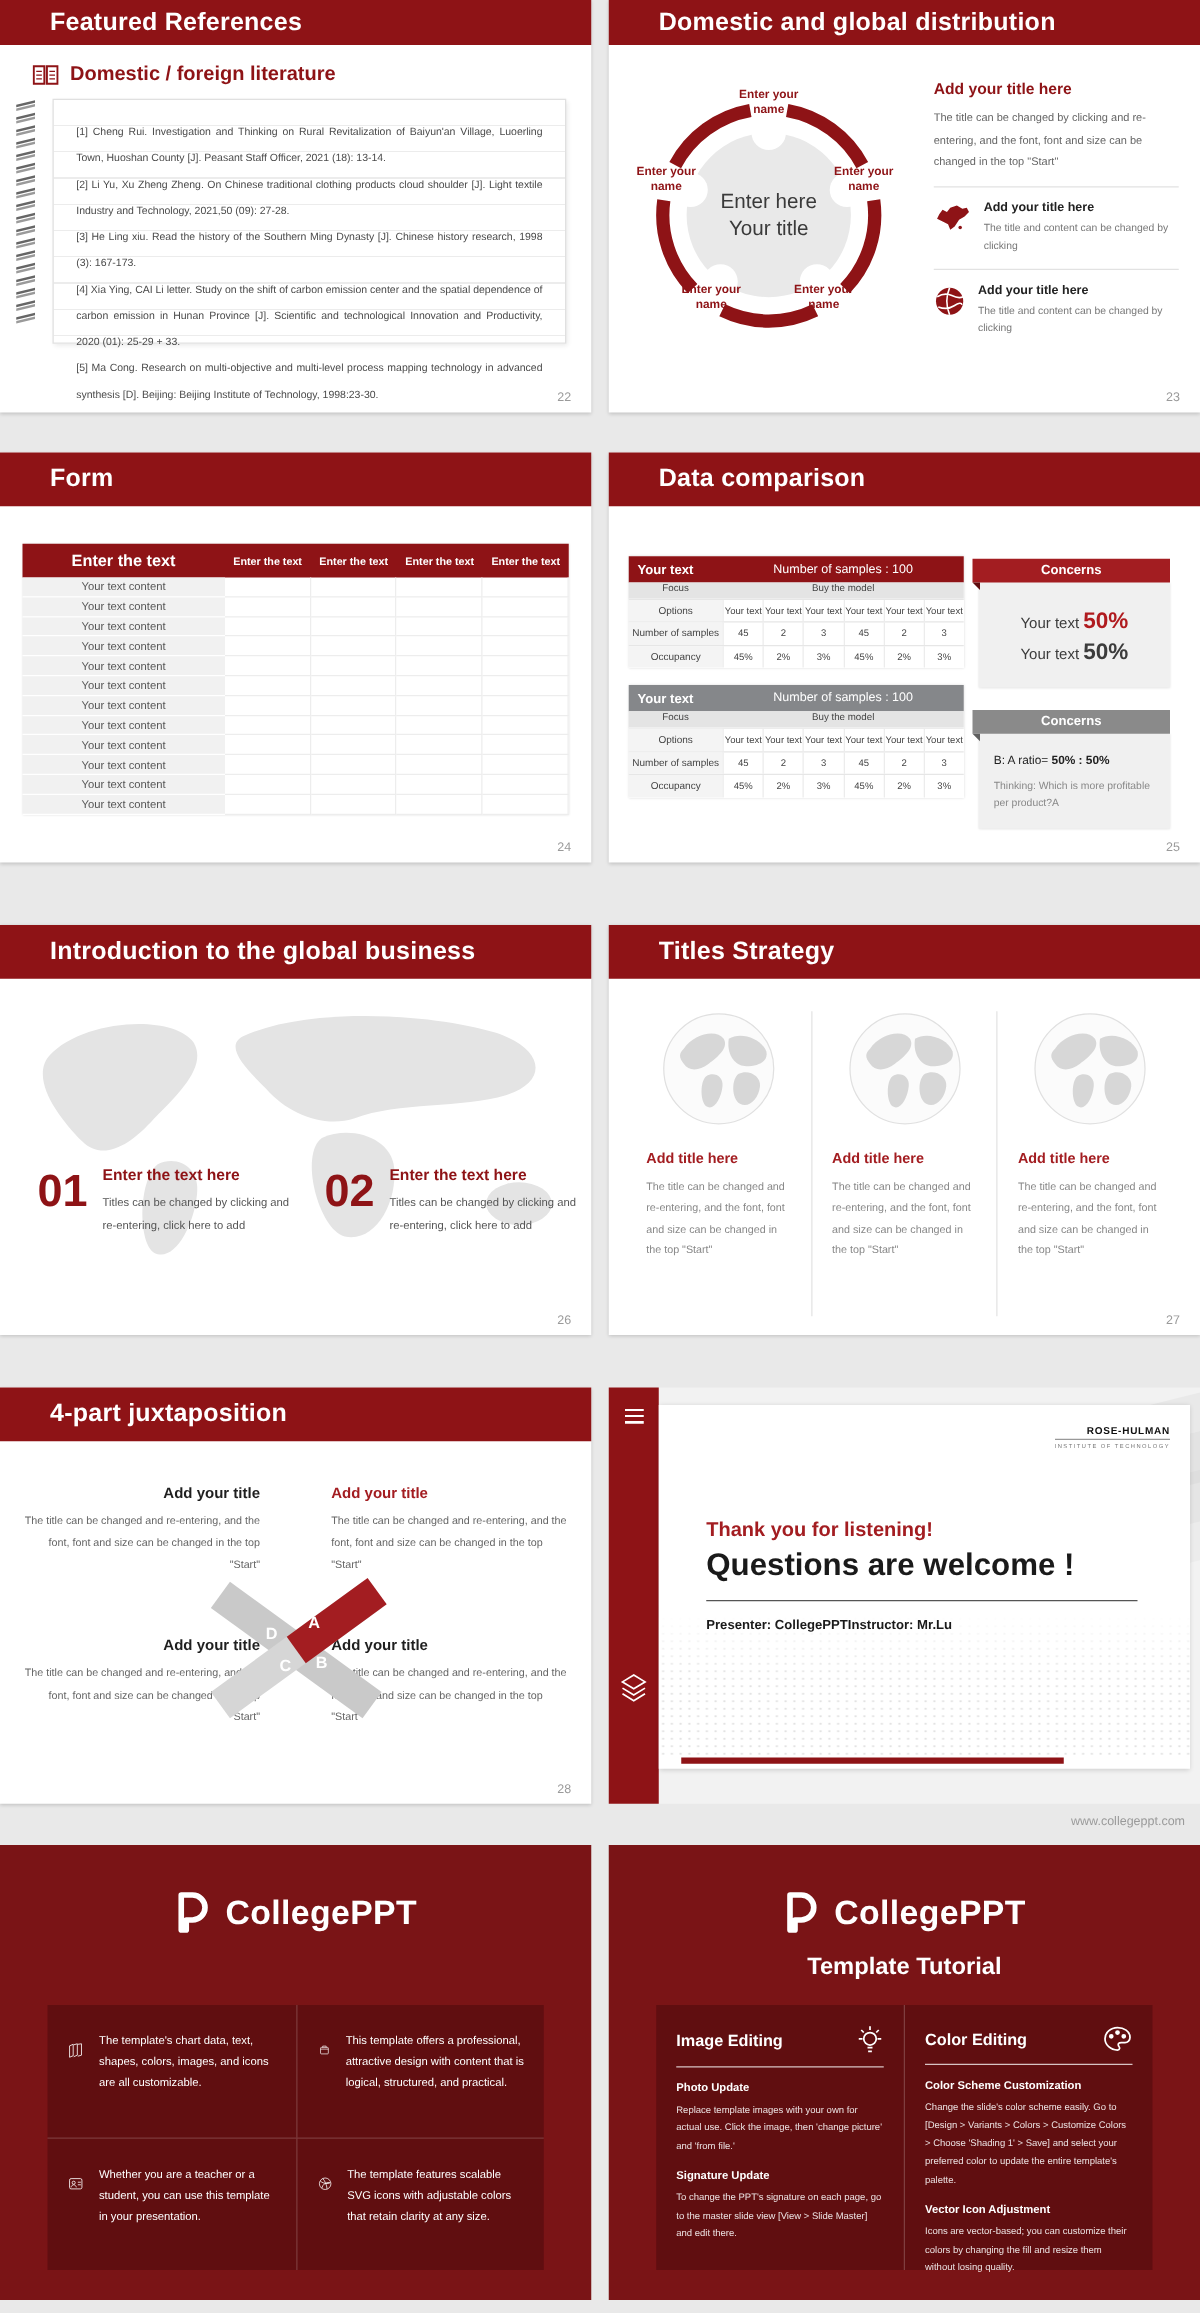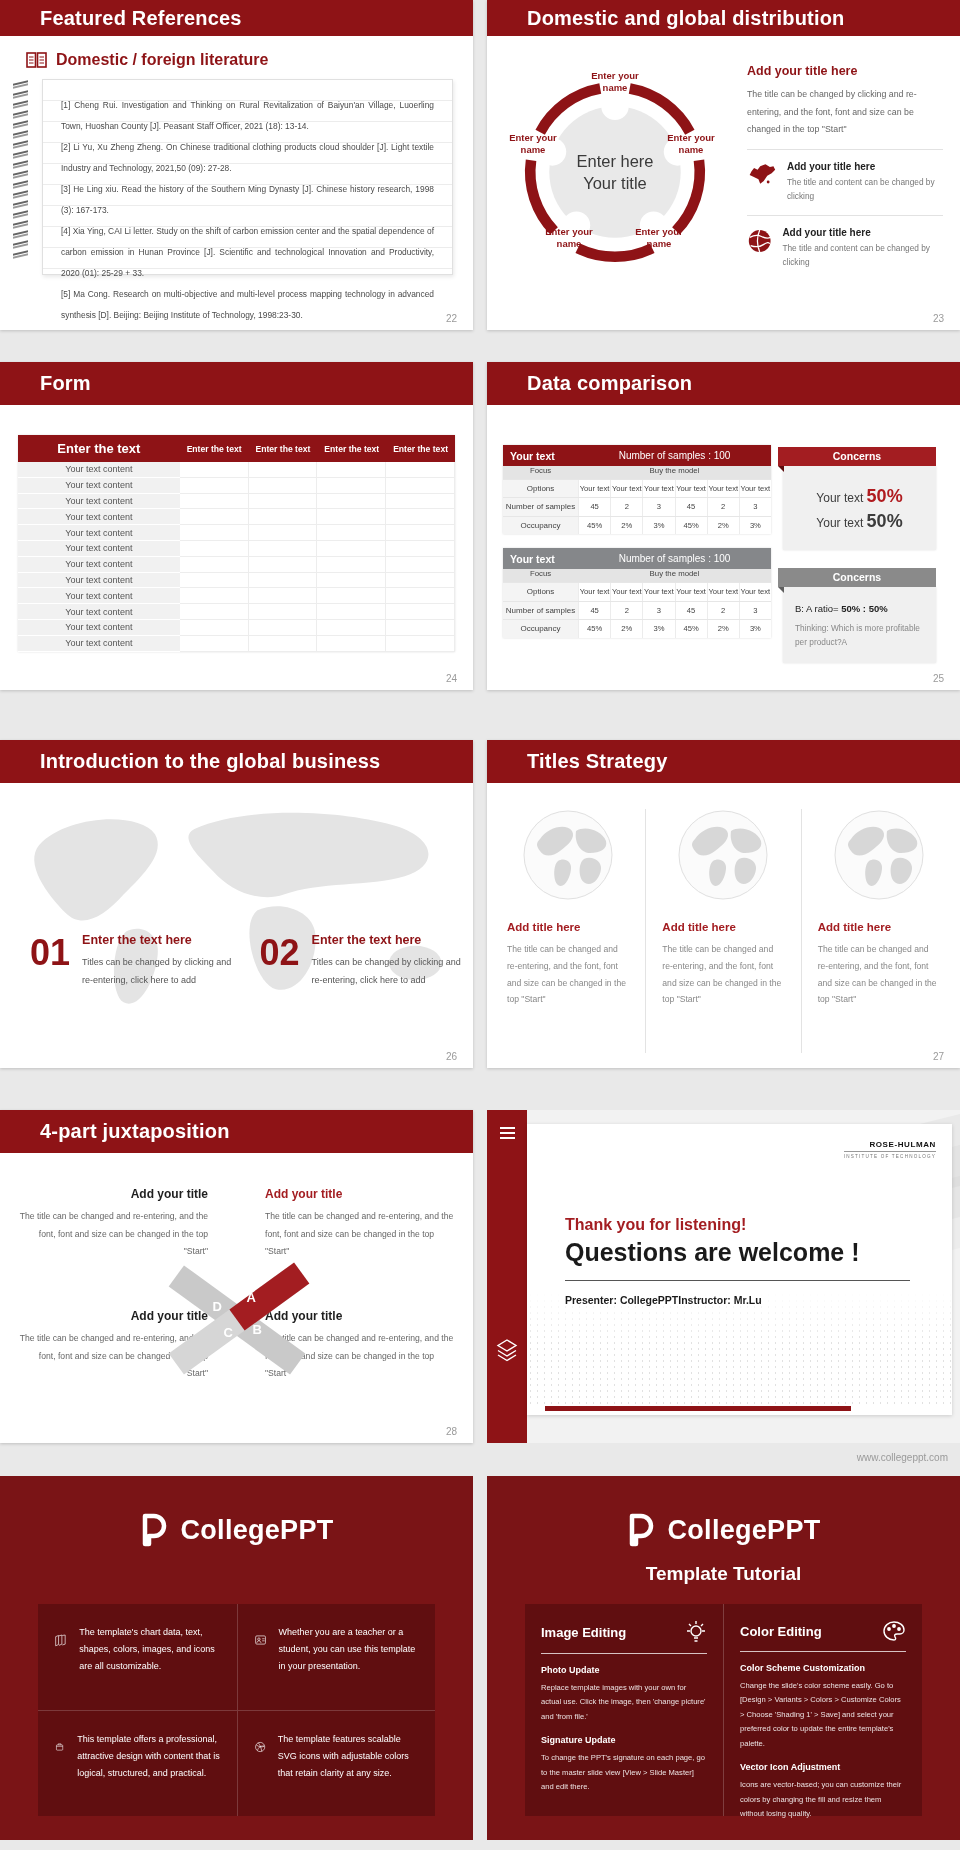--- a/index.html
+++ b/index.html
@@ -79,21 +79,21 @@
   
   .s26-body{position:relative;height:285px;overflow:hidden}
   .worldmap{position:absolute;left:0;top:10px}
   .s26-items{position:absolute;left:0;top:150px;width:100%;display:flex;gap:24px;padding:0 8px 0 30px}
   .s26-item{display:flex;gap:12px;width:210px}
   .s26-num{font-size:36px;font-weight:bold;color:var(--red);line-height:1;margin-top:2px}
   .s26-t{font-size:12.5px;font-weight:bold;color:var(--red);margin-bottom:7px}
   .s26-b{font-size:9px;color:#555;line-height:1.95}
 
   
-  .s27-cols{display:flex;padding:26px 4px 0;height:270px}
+  .s27-cols{display:flex;padding:26px 14px 0;height:270px}
   .s27-col{flex:1;padding:0 16px;border-right:1px solid #e3e3e3}
   .s27-col:last-child{border-right:none}
   .globe{display:block;margin:0 auto}
   .s27-t{font-size:11.5px;font-weight:bold;color:var(--red2);margin:20px 0 8px}
   .s27-b{font-size:8.6px;color:#888;line-height:1.95}
 
   
   .s28-body{position:relative;height:318px}
   .blk{position:absolute;width:192px}
   .blk .t{font-size:12px;font-weight:bold;margin-bottom:7px;color:#1f1f1f}
@@ -631,32 +631,32 @@
         <div class="gitem">
           <svg width="32" height="32" viewBox="0 0 32 32" fill="none" stroke="#fff" stroke-width="1.6">
               <path d="M4 8 l7 -3 v22 l-7 3 z"></path>
               <path d="M12 6 l7 -2 v22 l-7 3"></path>
               <path d="M20 5 l7 -1 v22 l-7 2"></path>
             </svg>
           <div class="txt">The template's chart data, text, shapes, colors, images, and icons are all customizable.</div>
         </div>
         <div class="gitem">
           <svg width="32" height="32" viewBox="0 0 32 32" fill="none" stroke="#fff" stroke-width="1.6">
+              <rect x="7" y="10" width="18" height="15" rx="2"></rect>
+              <path d="M7 14 h18 M12 10 v-3 h8 v3"></path>
+            </svg>
+          <div class="txt">This template offers a professional, attractive design with content that is logical, structured, and practical.</div>
+        </div>
+        <div class="gitem">
+          <svg width="32" height="32" viewBox="0 0 32 32" fill="none" stroke="#fff" stroke-width="1.6">
               <rect x="4" y="6" width="24" height="20" rx="3"></rect>
               <circle cx="12" cy="14" r="3"></circle>
               <path d="M7 23 c0-3 3-5 5-5 s5 2 5 5 M20 13 h6 M20 18 h6"></path>
             </svg>
           <div class="txt">Whether you are a teacher or a student, you can use this template in your presentation.</div>
-        </div>
-        <div class="gitem">
-          <svg width="32" height="32" viewBox="0 0 32 32" fill="none" stroke="#fff" stroke-width="1.6">
-              <rect x="7" y="10" width="18" height="15" rx="2"></rect>
-              <path d="M7 14 h18 M12 10 v-3 h8 v3"></path>
-            </svg>
-          <div class="txt">This template offers a professional, attractive design with content that is logical, structured, and practical.</div>
         </div>
         <div class="gitem">
           <svg width="32" height="32" viewBox="0 0 32 32" fill="none" stroke="#fff" stroke-width="1.6">
               <circle cx="16" cy="16" r="12"></circle>
               <path d="M6 11 c8 5 14 6 21 3 M9 25 c2-8 8-12 17-12 M11 5 c5 6 8 13 9 22"></path>
             </svg>
           <div class="txt">The template features scalable SVG icons with adjustable colors that retain clarity at any size.</div>
         </div>
       </div>
     </div>

